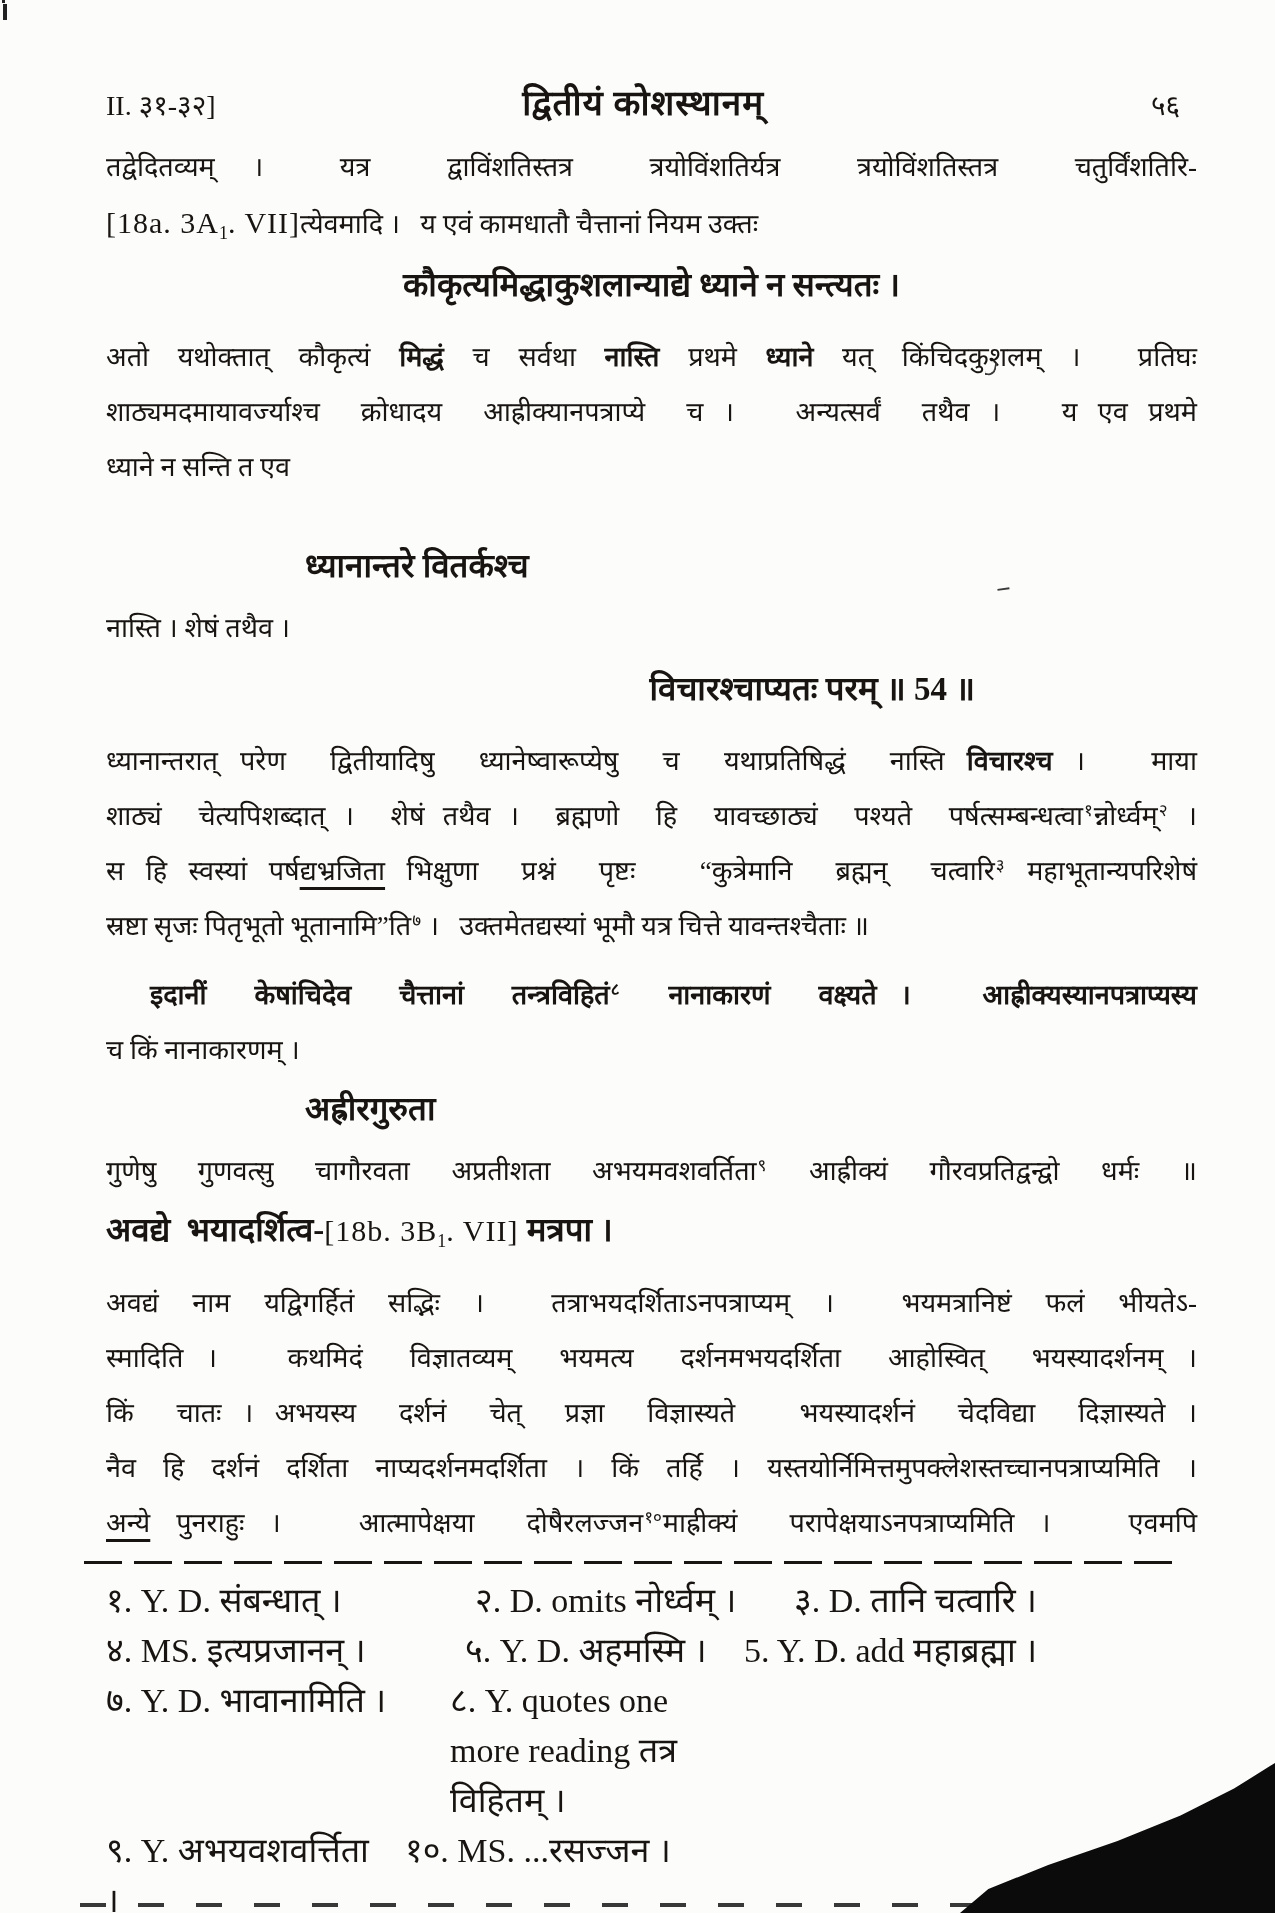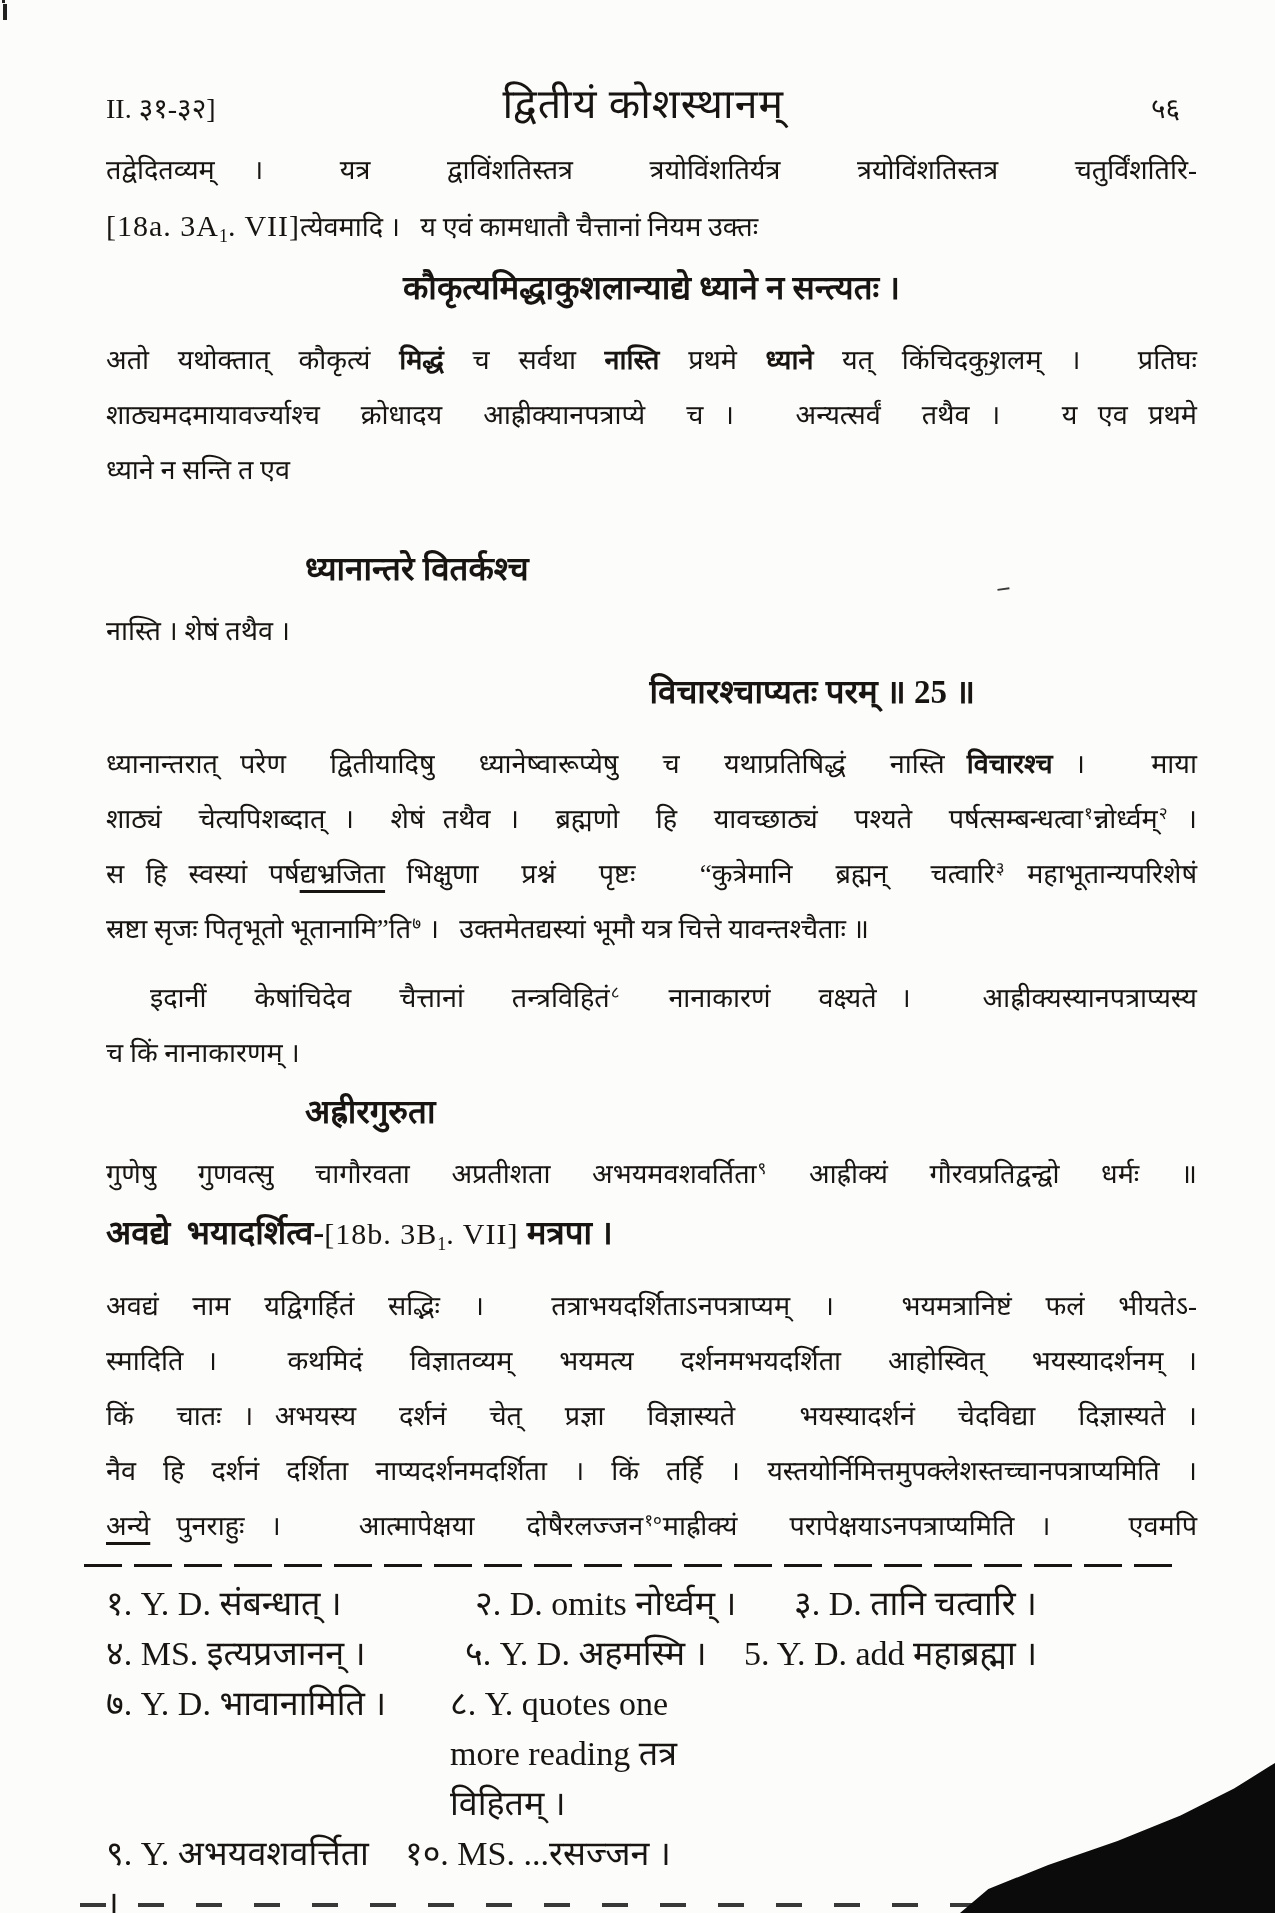--- a/index.html
+++ b/index.html
@@ -5,28 +5,28 @@
   html,body{margin:0;padding:0;}
   body{
     width:1275px;height:1913px;position:relative;overflow:hidden;
     background:#fcfcfa;color:#171411;
     font-family:"Liberation Serif","DejaVu Serif",serif;
   }
   .page{position:absolute;inset:0;border-radius:19px;}
   
   .hdr{display:flex;justify-content:space-between;align-items:baseline;
        padding:84px 95px 0 106px;font-size:28px;line-height:40px;}
-  .hdr .c{font-size:41px;font-weight:normal;letter-spacing:1px;transform:translateX(-40px);}
+  .hdr .c{font-size:35px;font-weight:bold;letter-spacing:1px;transform:translateX(-40px);}
   
   .content{padding:0 78px 0 106px;}
   .blk{margin:0;}
   .line{font-size:27px;line-height:55px;white-space:pre-wrap;}
   .just{text-align:justify;text-align-last:justify;}
   .blk-para{margin-top:14px;}
-  .blk-para.indent .line:first-child{text-indent:44px;}
+  .blk-para.indent .line:first-child{text-indent:44px;font-weight:bold;}
   .blk-verse .line,.blk-heading .line{
     font-size:33px;line-height:62px;font-weight:bold;white-space:pre-wrap;}
   .blk-verse{margin-top:2px;}
   .al-center{text-align:center;}
   .al-left{margin-left:199px;}
   .al-right{text-align:right;padding-right:222px;}
   .al-midright{}
   .mt-lg{margin-top:40px;}
   .mt-sm{margin-top:4px;}
   
@@ -86,21 +86,21 @@
         <div class="line just"><span class="seg">शाठ्यमदमायावर्ज्याश्च  क्रोधादय  आह्रीक्यानपत्राप्ये  च ।   अन्यत्सर्वं  तथैव ।   य एव प्रथमे</span></div>
         <div class="line"><span class="seg">ध्याने न सन्ति त एव</span></div>
       </div>
       <div class="blk blk-verse al-left mt-lg">
         <div class="line"><span class="seg">ध्यानान्तरे वितर्कश्च</span></div>
       </div>
       <div class="blk blk-para mt-sm">
         <div class="line"><span class="seg">नास्ति । शेषं तथैव ।</span></div>
       </div>
       <div class="blk blk-verse al-right">
-        <div class="line"><span class="seg">विचारश्चाप्यतः परम् ॥ 25 ॥</span></div>
+        <div class="line"><span class="seg">विचारश्चाप्यतः परम् ॥ 54 ॥</span></div>
       </div>
       <div class="blk blk-para">
         <div class="line just"><span class="seg">ध्यानान्तरात् परेण  द्वितीयादिषु  ध्यानेष्वारूप्येषु  च  यथाप्रतिषिद्धं  नास्ति </span><span class="seg s-b">विचारश्च</span><span class="seg"> ।   माया</span></div>
         <div class="line just"><span class="seg">शाठ्यं  चेत्यपिशब्दात् ।  शेषं तथैव ।  ब्रह्मणो  हि  यावच्छाठ्यं  पश्यते  पर्षत्सम्बन्धत्वा</span><span class="seg s-sup">१</span><span class="seg">न्नोर्ध्वम्</span><span class="seg s-sup">२</span><span class="seg"> ।</span></div>
         <div class="line just"><span class="seg">स हि स्वस्यां पर्ष</span><span class="seg s-u">द्यभ्रजिता</span><span class="seg"> भिक्षुणा  प्रश्नं  पृष्टः   “कुत्रेमानि  ब्रह्मन्  चत्वारि</span><span class="seg s-sup">३</span><span class="seg"> महाभूतान्यपरिशेषं</span></div>
         <div class="line"><span class="seg">स्रष्टा सृजः पितृभूतो भूतानामि”ति</span><span class="seg s-sup">७</span><span class="seg"> ।   उक्तमेतद्यस्यां भूमौ यत्र चित्ते यावन्तश्चैताः ॥</span></div>
       </div>
       <div class="blk blk-para indent">
         <div class="line just"><span class="seg">इदानीं  केषांचिदेव  चैत्तानां  तन्त्रविहितं</span><span class="seg s-sup">८</span><span class="seg">  नानाकारणं  वक्ष्यते ।   आह्रीक्यस्यानपत्राप्यस्य</span></div>
         <div class="line"><span class="seg">च किं नानाकारणम् ।</span></div>

